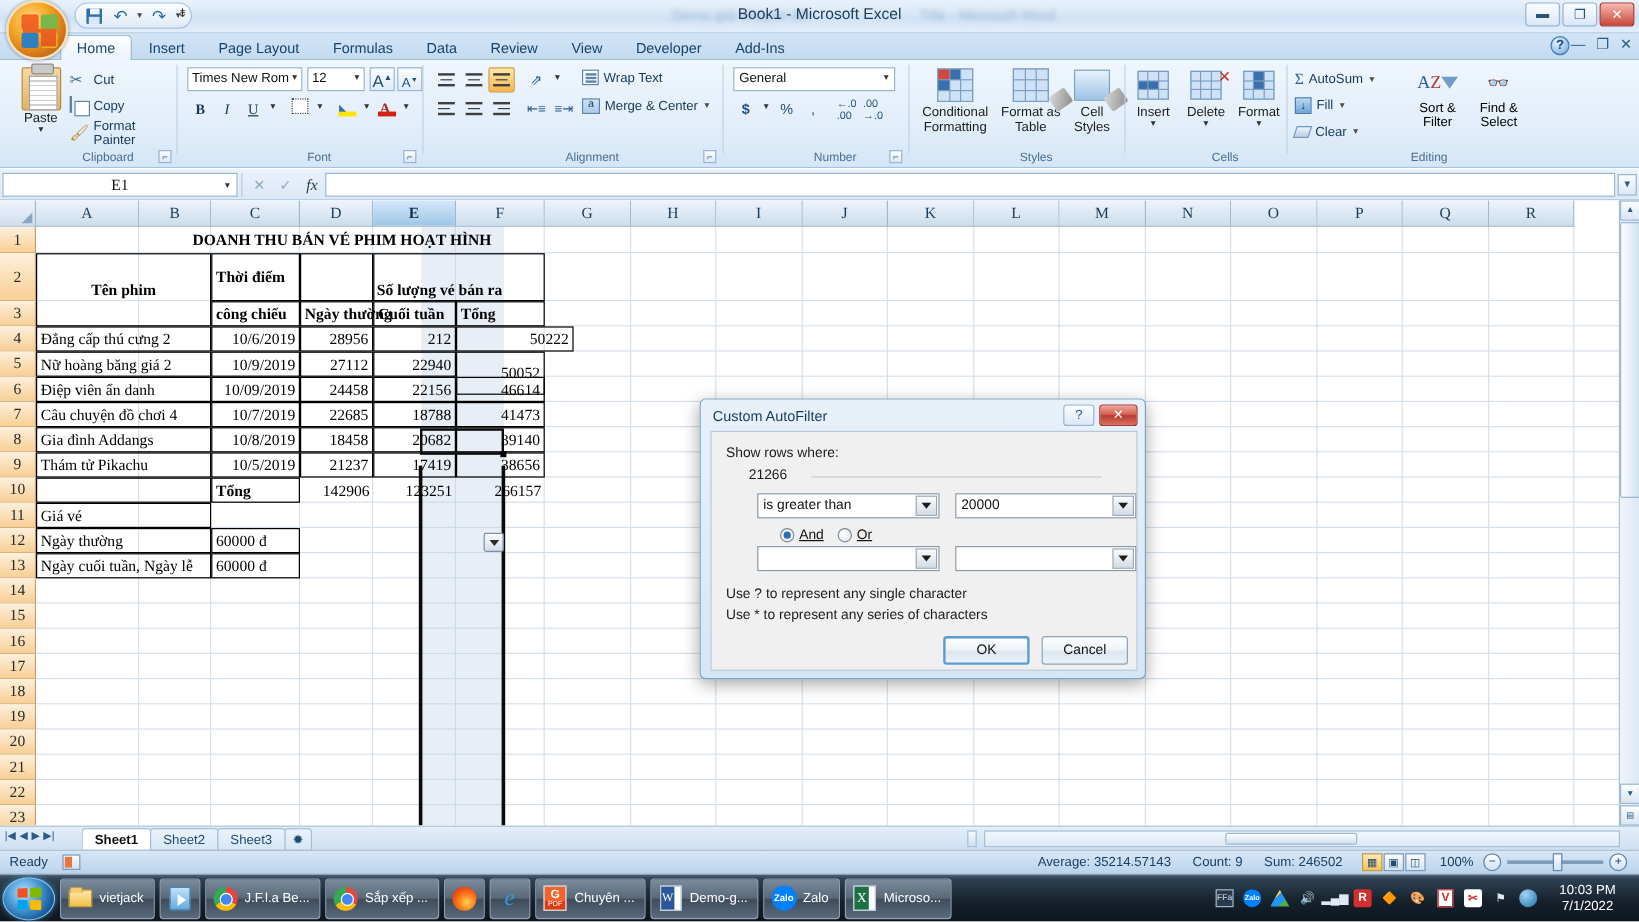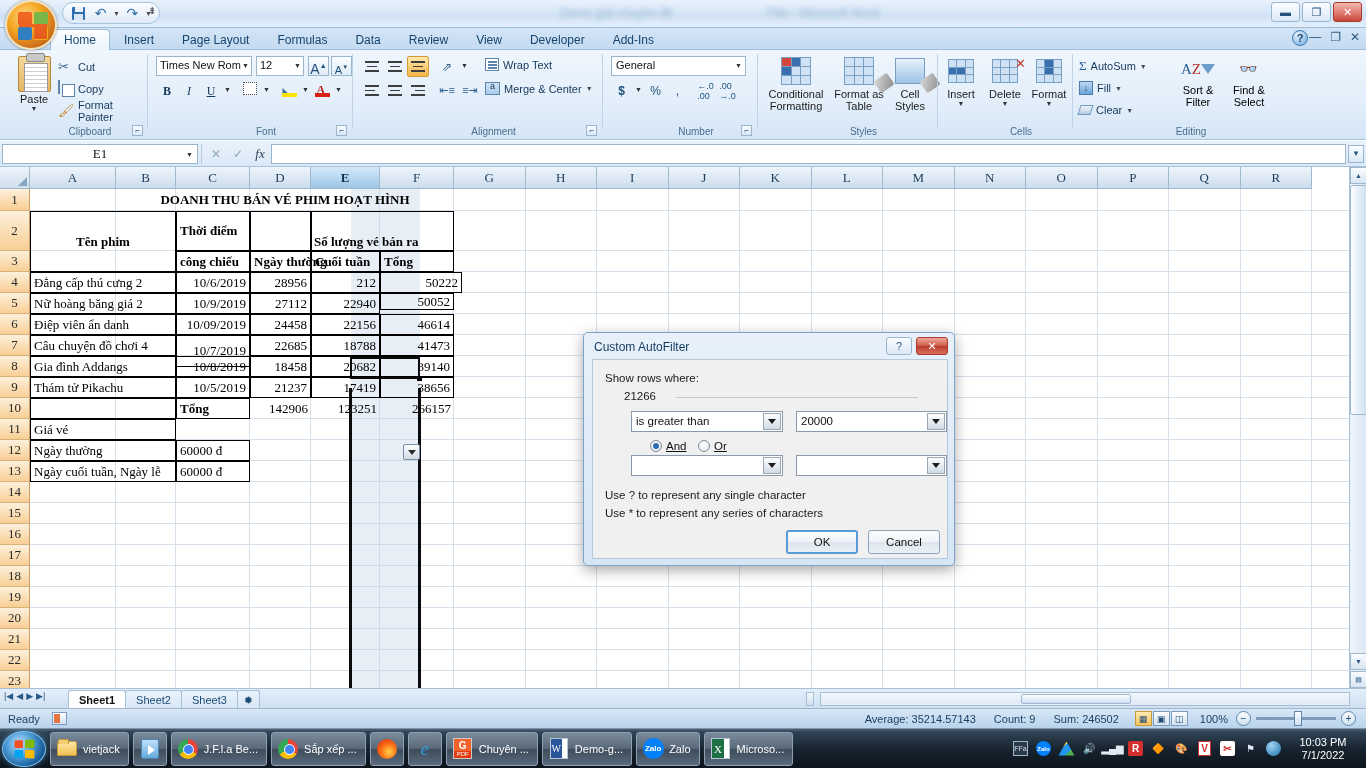--- a/index.html
+++ b/index.html
@@ -478,20 +478,21 @@
         </div>
       <span class="tiny-caret">▼</span>
       <div class="qat-btn">
           <span class="arrow-redo">↷</span>
         </div>
       <span class="tiny-caret">▼</span>
     </div>
     <span class="qat-more" style="position:absolute;left:148px;top:5px;">⇟</span>
 
     <div class="title-blur-l">Demo giải chuyên đề</div>
+    <div class="title-text">Book1 - Microsoft Excel</div>
     <div class="title-blur-r">Title - Microsoft Word</div>
 
     <div class="win-btns">
       <div class="win-btn">▬</div>
       <div class="win-btn">❐</div>
       <div class="win-btn close">✕</div>
     </div>
   </div>
 
   <div class="tabstrip">
@@ -919,33 +920,33 @@
         <div class="cell" style="left: 220px; top: 22px; width: 61px; height: 40px; justify-content: flex-start; border: 1px solid rgb(0, 0, 0);"></div>
         <div class="cell" style="left: 281px; top: 22px; width: 143px; height: 40px; justify-content: flex-start; border: 1px solid rgb(0, 0, 0);"></div>
         <div class="cell" style="left: 281px; top: 22px; width: 143px; height: 40px; font-weight: bold; justify-content: flex-start; align-items: flex-end; padding-bottom: 1px;">Số lượng vé bán ra</div>
         <div class="cell" style="left: 220px; top: 62px; width: 61px; height: 21px; font-weight: bold; justify-content: flex-start; border: 1px solid rgb(0, 0, 0);">Ngày thường</div>
         <div class="cell" style="left: 281px; top: 62px; width: 69px; height: 21px; font-weight: bold; justify-content: flex-start; border: 1px solid rgb(0, 0, 0);">Cuối tuần</div>
         <div class="cell" style="left: 350px; top: 62px; width: 74px; height: 21px; font-weight: bold; justify-content: flex-start; border: 1px solid rgb(0, 0, 0);">Tổng</div>
         <div class="cell" style="left: 0px; top: 83px; width: 146px; height: 21px; justify-content: flex-start; border: 1px solid rgb(0, 0, 0);">Đẳng cấp thú cưng 2</div>
         <div class="cell" style="left: 146px; top: 83px; width: 74px; height: 21px; justify-content: flex-end; border: 1px solid rgb(0, 0, 0);">10/6/2019</div>
         <div class="cell" style="left: 220px; top: 83px; width: 61px; height: 21px; justify-content: flex-end; border: 1px solid rgb(0, 0, 0);">28956</div>
         <div class="cell" style="left: 281px; top: 83px; width: 69px; height: 21px; justify-content: flex-end; border: 1px solid rgb(0, 0, 0);">212</div>
-        <div class="cell" style="left: 350px; top: 83px; width: 82px; height: 21px; justify-content: flex-end; border: 1px solid rgb(0, 0, 0);">50222</div>
+        <div class="cell" style="left: 350px; top: 83px; width: 98px; height: 21px; justify-content: flex-end; border: 1px solid rgb(0, 0, 0);">50222</div>
         <div class="cell" style="left: 0px; top: 104px; width: 146px; height: 21px; justify-content: flex-start; border: 1px solid rgb(0, 0, 0);">Nữ hoàng băng giá 2</div>
         <div class="cell" style="left: 146px; top: 104px; width: 74px; height: 21px; justify-content: flex-end; border: 1px solid rgb(0, 0, 0);">10/9/2019</div>
         <div class="cell" style="left: 220px; top: 104px; width: 61px; height: 21px; justify-content: flex-end; border: 1px solid rgb(0, 0, 0);">27112</div>
         <div class="cell" style="left: 281px; top: 104px; width: 69px; height: 21px; justify-content: flex-end; border: 1px solid rgb(0, 0, 0);">22940</div>
-        <div class="cell" style="left: 350px; top: 104px; width: 74px; height: 17px; justify-content: flex-end; border: 1px solid rgb(0, 0, 0);">50052</div>
+        <div class="cell" style="left: 350px; top: 104px; width: 74px; height: 36px; justify-content: flex-end; border: 1px solid rgb(0, 0, 0);">50052</div>
         <div class="cell" style="left: 0px; top: 125px; width: 146px; height: 21px; justify-content: flex-start; border: 1px solid rgb(0, 0, 0);">Điệp viên ẩn danh</div>
         <div class="cell" style="left: 146px; top: 125px; width: 74px; height: 21px; justify-content: flex-end; border: 1px solid rgb(0, 0, 0);">10/09/2019</div>
         <div class="cell" style="left: 220px; top: 125px; width: 61px; height: 21px; justify-content: flex-end; border: 1px solid rgb(0, 0, 0);">24458</div>
         <div class="cell" style="left: 281px; top: 125px; width: 69px; height: 21px; justify-content: flex-end; border: 1px solid rgb(0, 0, 0);">22156</div>
         <div class="cell" style="left: 350px; top: 125px; width: 74px; height: 21px; justify-content: flex-end; border: 1px solid rgb(0, 0, 0);">46614</div>
         <div class="cell" style="left: 0px; top: 146px; width: 146px; height: 21px; justify-content: flex-start; border: 1px solid rgb(0, 0, 0);">Câu chuyện đồ chơi 4</div>
-        <div class="cell" style="left: 146px; top: 146px; width: 74px; height: 32px; justify-content: flex-end; border: 1px solid rgb(0, 0, 0);">10/7/2019</div>
+        <div class="cell" style="left: 146px; top: 146px; width: 74px; height: 21px; justify-content: flex-end; border: 1px solid rgb(0, 0, 0);">10/7/2019</div>
         <div class="cell" style="left: 220px; top: 146px; width: 61px; height: 21px; justify-content: flex-end; border: 1px solid rgb(0, 0, 0);">22685</div>
         <div class="cell" style="left: 281px; top: 146px; width: 69px; height: 21px; justify-content: flex-end; border: 1px solid rgb(0, 0, 0);">18788</div>
         <div class="cell" style="left: 350px; top: 146px; width: 74px; height: 21px; justify-content: flex-end; border: 1px solid rgb(0, 0, 0);">41473</div>
         <div class="cell" style="left: 0px; top: 167px; width: 146px; height: 21px; justify-content: flex-start; border: 1px solid rgb(0, 0, 0);">Gia đình Addangs</div>
         <div class="cell" style="left: 146px; top: 167px; width: 74px; height: 21px; justify-content: flex-end; border: 1px solid rgb(0, 0, 0);">10/8/2019</div>
         <div class="cell" style="left: 220px; top: 167px; width: 61px; height: 21px; justify-content: flex-end; border: 1px solid rgb(0, 0, 0);">18458</div>
         <div class="cell" style="left: 281px; top: 167px; width: 69px; height: 21px; justify-content: flex-end; border: 1px solid rgb(0, 0, 0);">20682</div>
         <div class="cell" style="left: 350px; top: 167px; width: 74px; height: 21px; justify-content: flex-end; border: 1px solid rgb(0, 0, 0);">39140</div>
         <div class="cell" style="left: 0px; top: 188px; width: 146px; height: 21px; justify-content: flex-start; border: 1px solid rgb(0, 0, 0);">Thám tử Pikachu</div>
         <div class="cell" style="left: 146px; top: 188px; width: 74px; height: 21px; justify-content: flex-end; border: 1px solid rgb(0, 0, 0);">10/5/2019</div>

